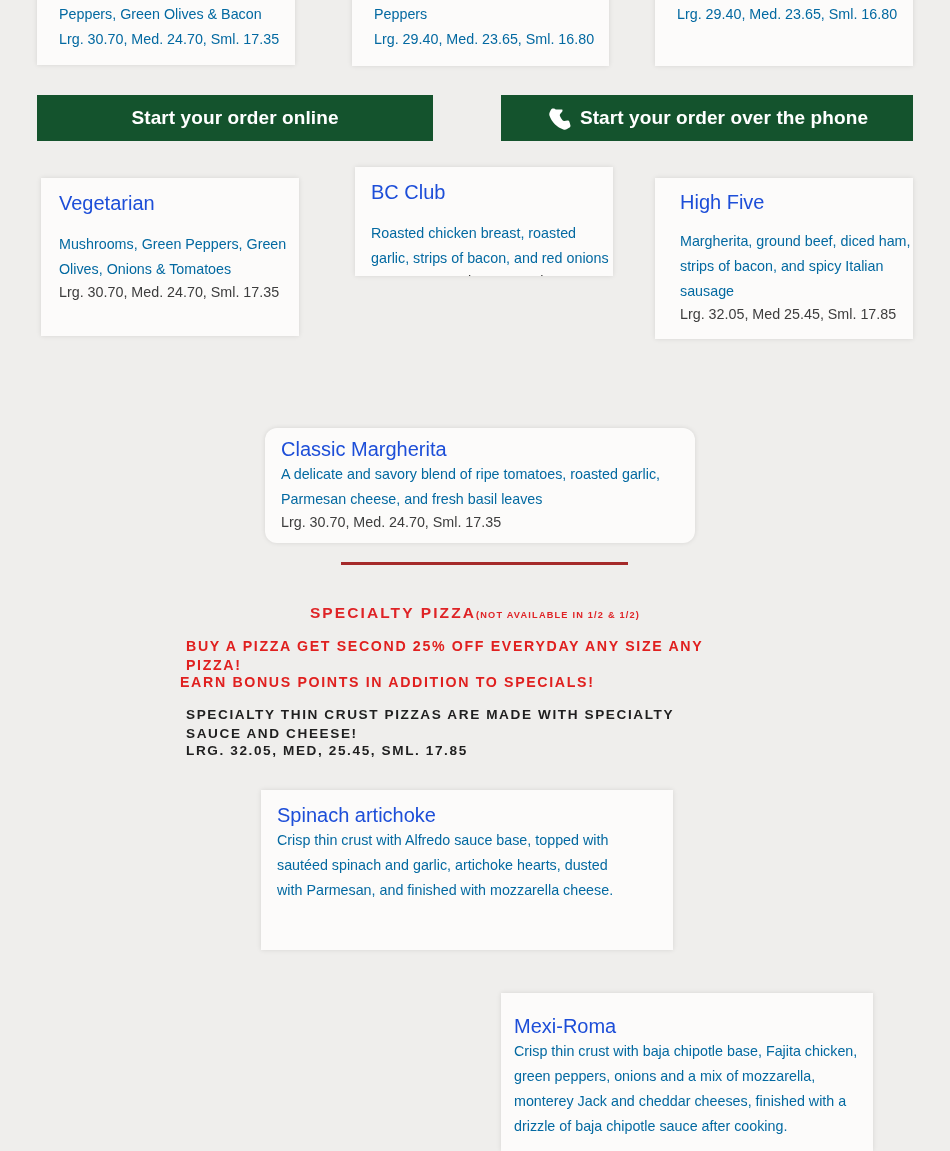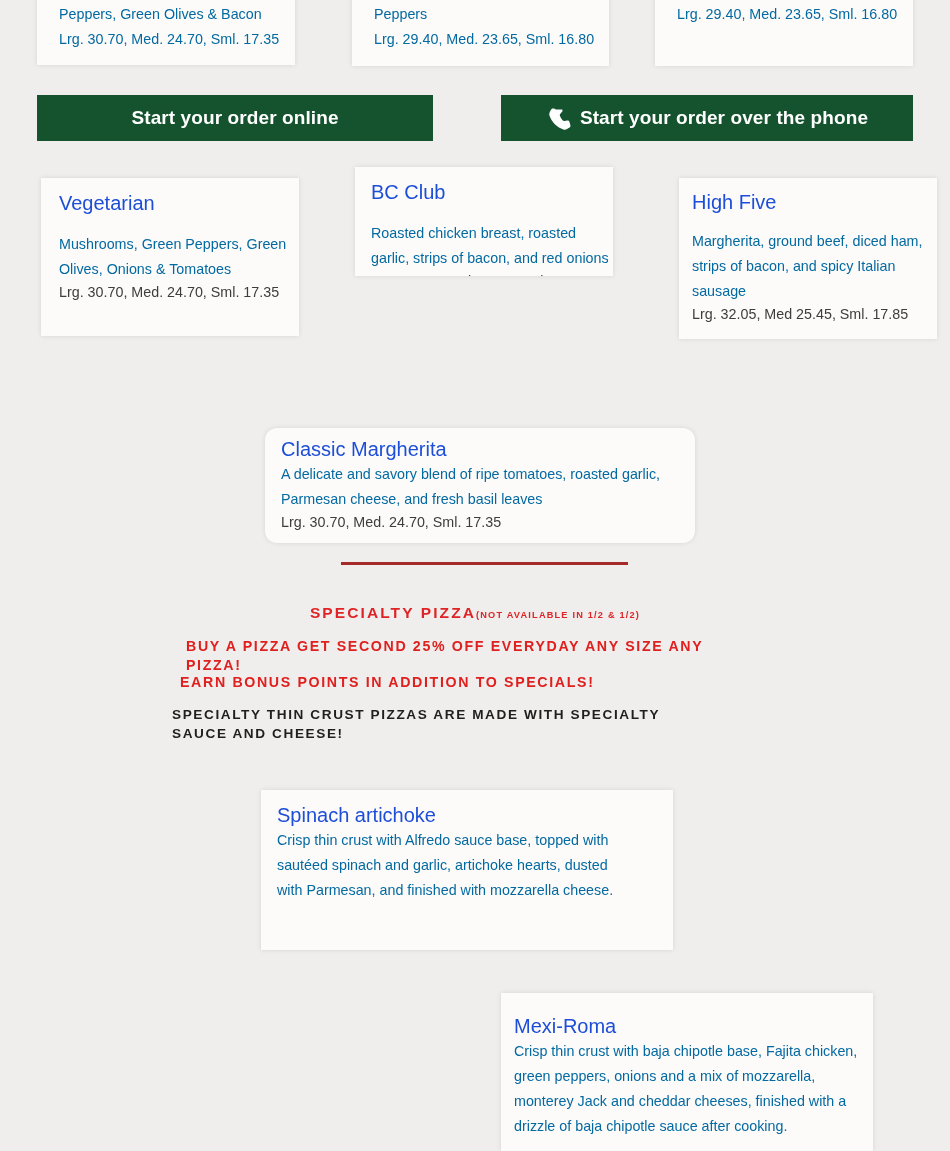--- a/index.html
+++ b/index.html
@@ -83,21 +83,21 @@
     transform: translateY(1px);
   }
 
   
   #card-vegetarian { left: 41px;  top: 178px; width: 258px; height: 158px; }
   #card-bcclub     { left: 355px; top: 167px; width: 258px; height: 109px; }
   #card-highfive   { left: 655px; top: 178px; width: 258px; height: 161px; }
 
   .pad-v  { padding: 12px 0 0 18px; }
   .pad-b  { padding: 12px 0 0 16px; }
-  .pad-h  { padding: 11px 0 0 13px; margin-left: 24px; }
+  .pad-h  { padding: 11px 0 0 25px; }
 
   .gap-14 { height: 14px; }
   .gap-16 { height: 16px; }
 
   
   #card-margherita { left: 265px; top: 428px; width: 430px; height: 115px; }
   .pad-m { padding: 8px 0 0 16px; border-radius: 12px; }
 
   
   #divider {
@@ -139,21 +139,21 @@
   #promo-line2 { left: 180px; top: 673px; width: 620px; }
 
   .promo-dark {
     position: absolute;
     color: #1f1f1f;
     font-weight: 700;
     font-size: 13.6px;
     letter-spacing: 1.6px;
     line-height: 18.5px;
   }
-  #promo-line3 { left: 172px; top: 706px; width: 620px; }
+  #promo-line3 { left: 186px; top: 706px; width: 620px; }
   #promo-line4 { left: 186px; top: 742px; width: 620px; }
 
   
   #card-spinach { left: 261px; top: 790px; width: 412px; height: 160px; }
   .pad-s { padding: 12px 0 0 16px; }
 
   
   #card-athenian { left: 51px;  top: 993px; width: 370px; height: 158px; }
   #card-mexiroma { left: 501px; top: 993px; width: 372px; height: 158px; }
   .pad-bot { padding: 20px 0 0 13px; }
@@ -238,20 +238,21 @@
     <div>PIZZA!</div>
   </div>
 
   <div class="promo-red" id="promo-line2">EARN BONUS POINTS IN ADDITION TO SPECIALS!</div>
 
   <div class="promo-dark" id="promo-line3">
     <div>SPECIALTY THIN CRUST PIZZAS ARE MADE WITH SPECIALTY</div>
     <div>SAUCE AND CHEESE!</div>
   </div>
 
+  <div class="promo-dark" id="promo-line4">LRG. 32.05, MED, 25.45, SML. 17.85</div>
 
   <div class="card pad-s" id="card-spinach">
     <h3 class="card-title">Spinach artichoke</h3>
     <p class="card-body nowrap">Crisp thin crust with Alfredo sauce base, topped with</p>
     <p class="card-body nowrap">sautéed spinach and garlic, artichoke hearts, dusted</p>
     <p class="card-body nowrap">with Parmesan, and finished with mozzarella cheese.</p>
   </div>
 
 
   <div class="card pad-bot" id="card-mexiroma">

